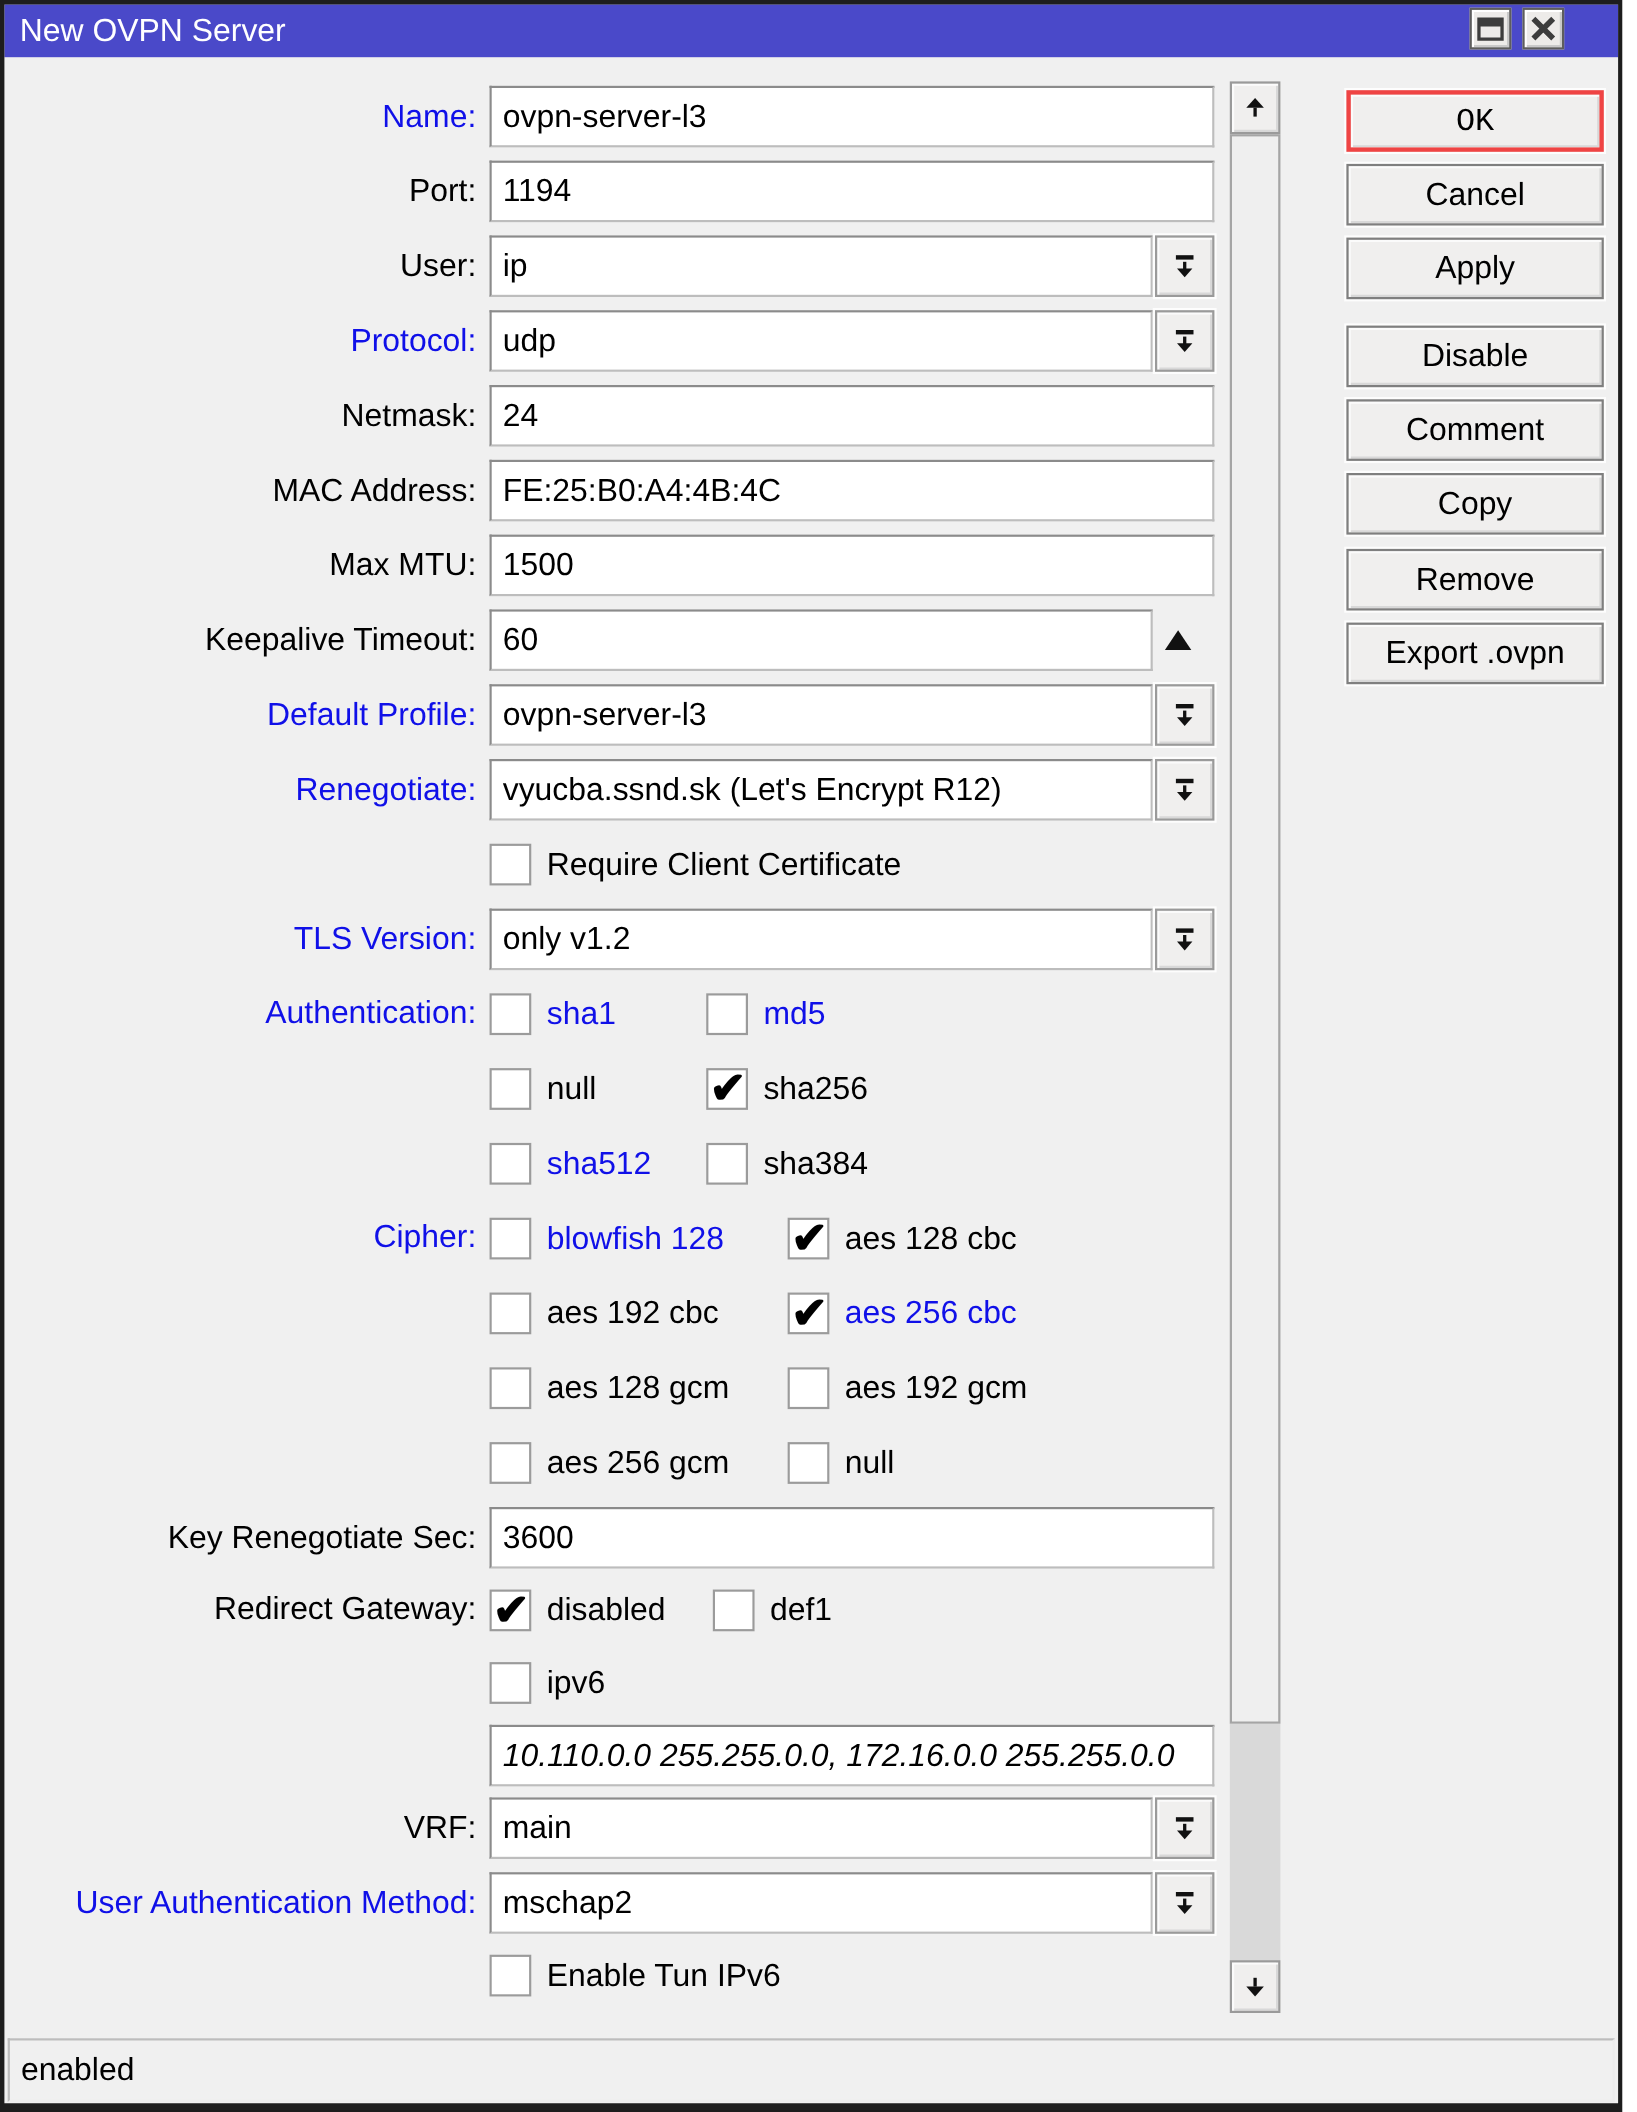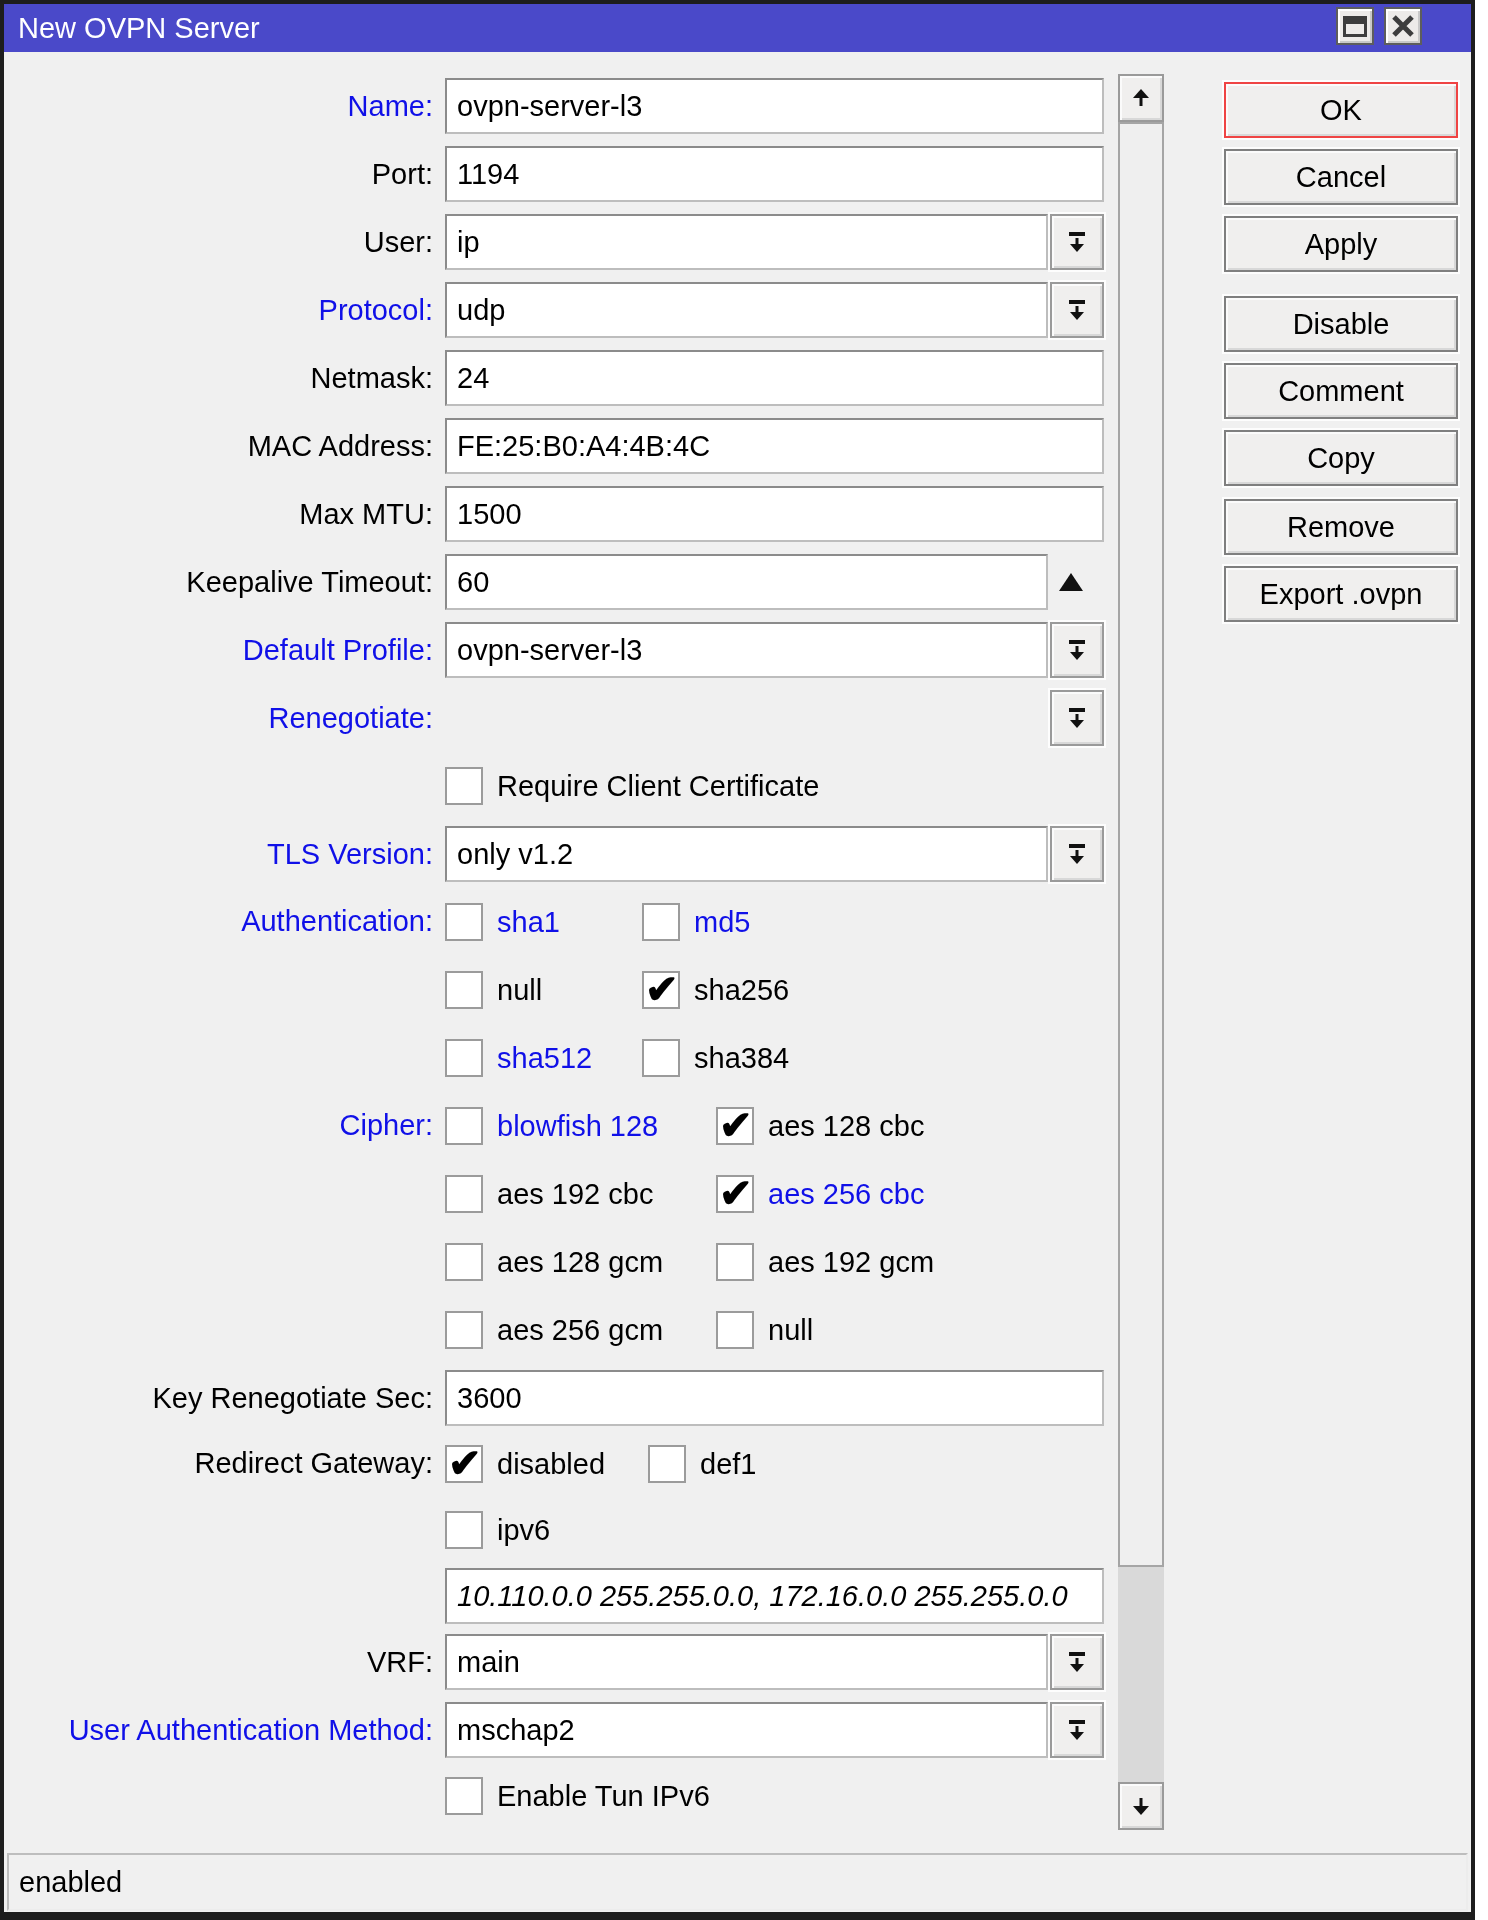--- a/index.html
+++ b/index.html
@@ -30,21 +30,21 @@
   .combo-btn{position:absolute;width:54px;height:56px;background:#f0efee;border:2px solid #9a9a9a;box-shadow:inset 2px 2px 0 var(--bevel-light),inset -2px -2px 0 var(--bevel-dark),0 0 0 2px #fdfdfd;display:flex;align-items:center;justify-content:center;}
   
   .cb{position:absolute;width:38px;height:38px;border:2px solid #9b9b9b;background:#fff;}
   .cb.checked::after{content:"✔";position:absolute;left:1px;top:-7px;font-size:40px;font-weight:bold;color:#000;}
   .cb-lbl{position:absolute;font-size:29px;line-height:38px;color:#000;white-space:nowrap;}
   .cb-lbl.blue{color:var(--blue);}
   
   .spin-up{position:absolute;width:34px;height:26px;display:flex;align-items:center;justify-content:center;background:transparent;}
   
   .btn{position:absolute;left:1224px;width:234px;height:56px;background:#f0efee;border:2px solid #7f7f7f;box-shadow:inset 2px 2px 0 var(--bevel-light),inset -2px -2px 0 var(--bevel-dark),0 0 0 2px #fdfdfd;font-size:29px;color:#000;display:flex;align-items:center;justify-content:center;cursor:default;}
-  .btn.default{border:2px solid #ef4444;}
+  .btn.default{border:4px solid #ef4444;font-family:Liberation Mono, monospace;}
   
   .sb-btn{position:absolute;left:1118px;width:46px;height:48px;background:#f0efee;border:2px solid #9a9a9a;box-shadow:inset 2px 2px 0 var(--bevel-light),inset -2px -2px 0 var(--bevel-dark);display:flex;align-items:center;justify-content:center;}
   .sb-track{position:absolute;left:1118px;width:46px;top:122px;height:1660px;background:#d9d9d9;}
   .sb-thumb{position:absolute;left:1118px;width:46px;top:122px;height:1445px;background:#efefef;border:2px solid #a5a5a5;}
   
   .statusbar{position:absolute;left:7px;right:7px;top:1853px;height:58px;border:2px solid;border-color:#bdbdbd #ececec #ececec #bdbdbd;background:var(--bg);display:flex;align-items:center;}
   .statusbar span{font-size:29px;color:#000;padding-left:10px;}
   svg{display:block;}
 </style>
 </head>
@@ -112,20 +112,21 @@
   <input class="fld" style="left: 445px; top: 622px; width: 603px;" value="ovpn-server-l3">
   <div class="combo-btn" style="left:1050px;top:622px">
     <svg width="24" height="26" viewBox="0 0 24 26" fill="#111">
         <rect x="4" y="3" width="16" height="4"></rect>
         <rect x="10.5" y="9" width="3" height="7"></rect>
         <polygon points="5,15 19,15 12,23"></polygon>
       </svg>
   </div>
 
   <div class="lbl blue" style="top:700px">Renegotiate:</div>
+  <input class="fld" style="left: 445px; top: 690px; width: 603px;" value="vyucba.ssnd.sk (Let's Encrypt R12)">
   <div class="combo-btn" style="left:1050px;top:690px">
     <svg width="24" height="26" viewBox="0 0 24 26" fill="#111">
         <rect x="4" y="3" width="16" height="4"></rect>
         <rect x="10.5" y="9" width="3" height="7"></rect>
         <polygon points="5,15 19,15 12,23"></polygon>
       </svg>
   </div>
 
   <div class="cb" style="left:445px;top:767px"></div>
   <div class="cb-lbl" style="left:497px;top:767px">Require Client Certificate</div>

